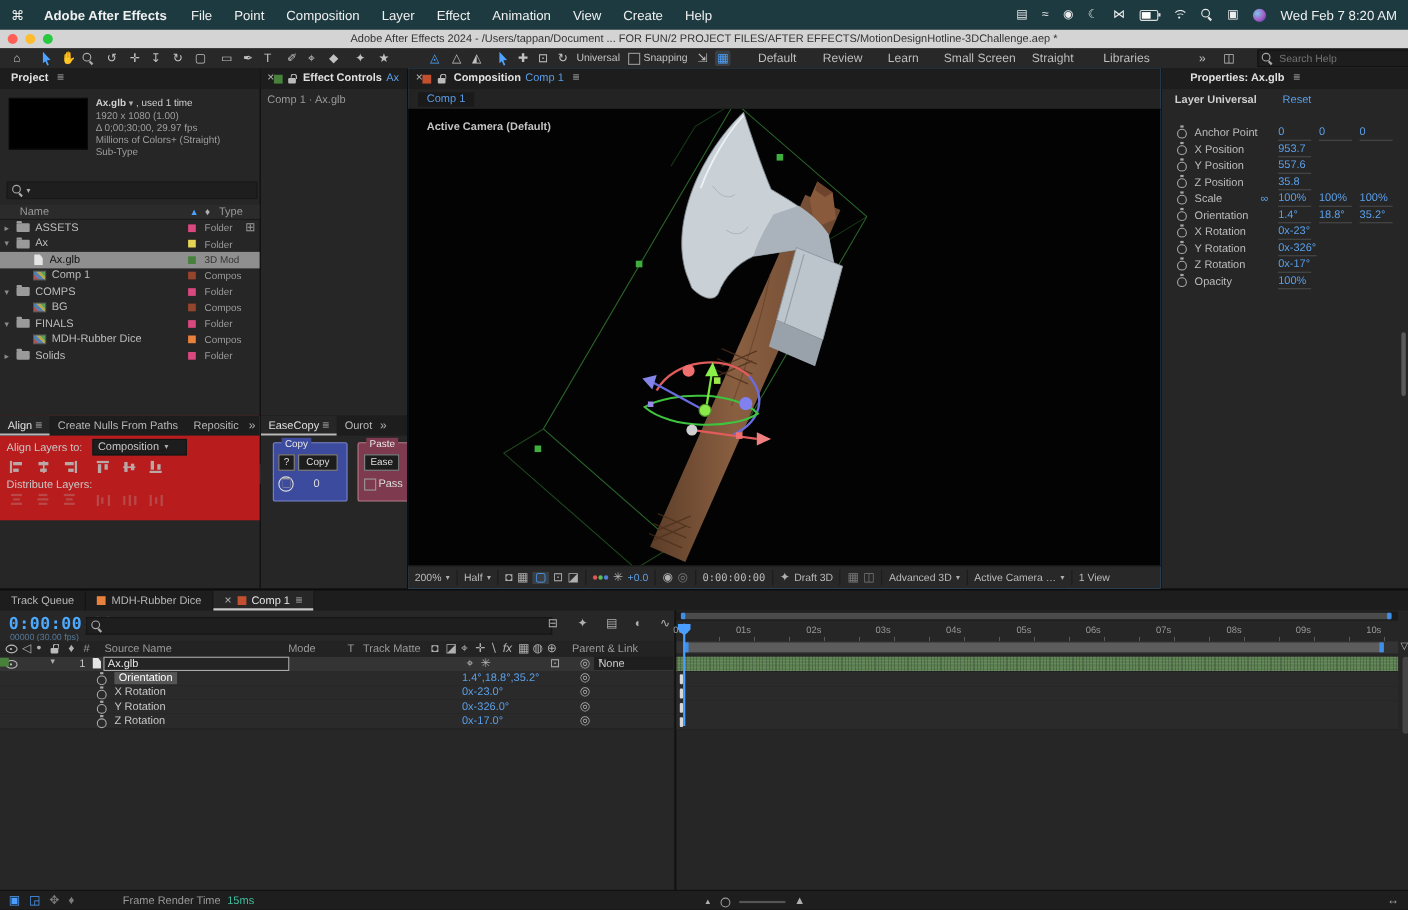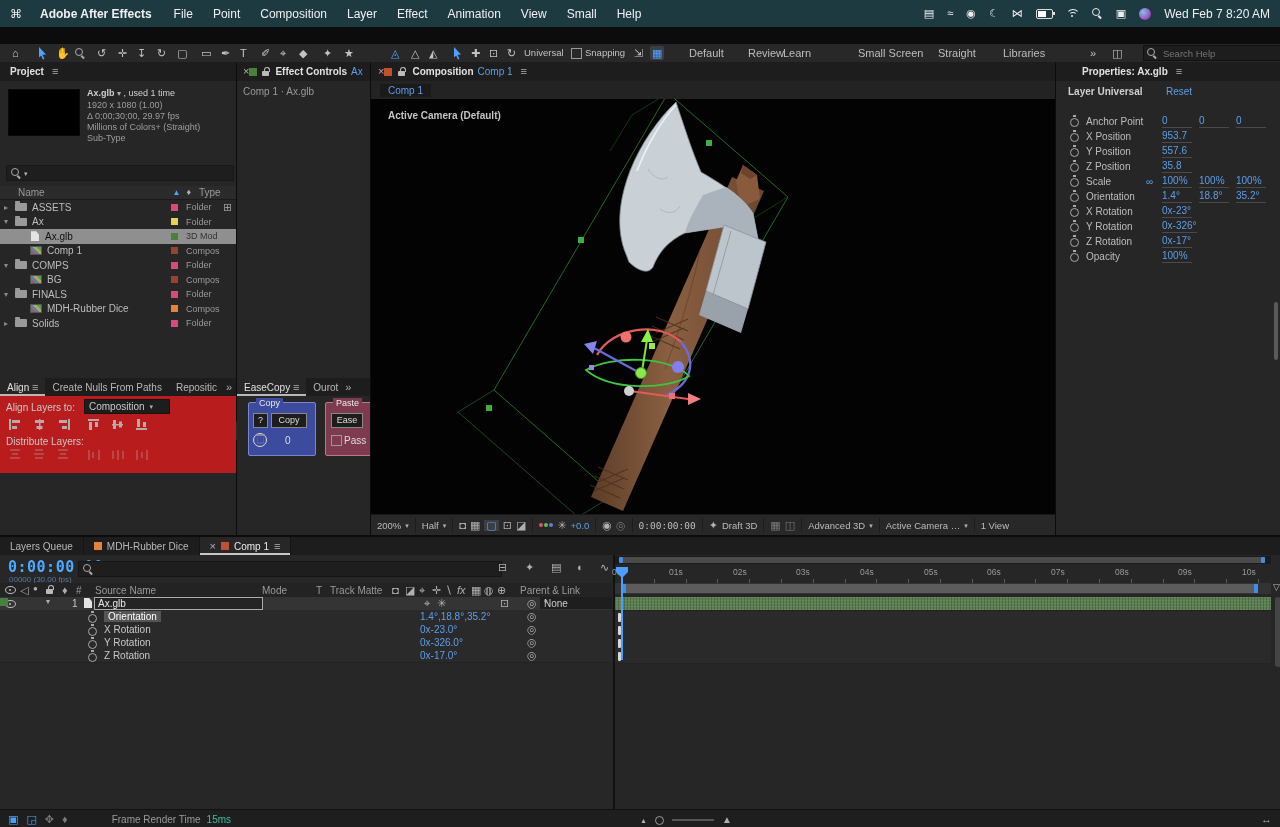--- a/index.html
+++ b/index.html
@@ -158,41 +158,47 @@
   <div id="menubar" class="abs">
     <span class="mi">⌘</span>
     <span class="appn">Adobe After Effects</span>
     <span class="mi">File</span>
     <span class="mi">Point</span>
     <span class="mi">Composition</span>
     <span class="mi">Layer</span>
     <span class="mi">Effect</span>
     <span class="mi">Animation</span>
     <span class="mi">View</span>
-    <span class="mi">Small</span>
+    <span class="mi">Create</span>
     <span class="mi">Help</span>
     <div id="mb-right">
       <span class="ico" style="color:#eee">▤</span>
       <span class="ico" style="color:#eee">≈</span>
       <span class="ico" style="color:#eee">◉</span>
       <span class="ico" style="color:#eee">☾</span>
       <span class="ico" style="color:#eee">⋈</span>
       <span class="batt"></span>
       <span class="wifi">
           <i class="a1"></i>
           <i class="a2"></i>
           <i class="a3"></i>
         </span>
       <span class="mag w"></span>
       <span class="ico" style="color:#eee">▣</span>
       <span class="siri"></span>
       <span>Wed Feb 7  8:20 AM</span>
     </div>
   </div>
 
+  <div id="titlebar" class="abs">
+    <span class="tl-dot" style="background:#ff5f57"></span>
+    <span class="tl-dot" style="background:#febc2e"></span>
+    <span class="tl-dot" style="background:#28c840"></span>
+    <span id="titletext">Adobe After Effects 2024 - /Users/tappan/Document ... FOR FUN/2 PROJECT FILES/AFTER EFFECTS/MotionDesignHotline-3DChallenge.aep *</span>
+  </div>
 
   <div id="toolbar" class="abs">
     <span class="t" style="left:12px">⌂</span>
     <span class="t cursor-svg" style="left:38px;top:3px"><svg width="9" height="13" viewBox="0 0 9 13">
           <path d="M1 0 L8 7.5 L4.6 7.8 L6.4 12 L4.9 12.6 L3.2 8.6 L1 10.4 Z" fill="#4da3ff"></path>
         </svg></span>
     <span class="t" style="left:56px">✋</span>
     <span class="t mag" style="left:75px;top:4px"></span>
     <span class="t" style="left:97px">↺</span>
     <span class="t" style="left:118px">✛</span>
@@ -216,21 +222,21 @@
     <span class="t" style="left:471px">✚</span>
     <span class="t" style="left:489px">⊡</span>
     <span class="t" style="left:507px">↻</span>
     <span class="t" style="left:524px;font-size:9.5px">Universal</span>
     <span class="t snapbox" style="left:571px;top:4px"></span>
     <span class="t" style="left:585px;font-size:9.5px">Snapping</span>
     <span class="t" style="left:634px">⇲</span>
     <span class="t active-tool" style="left:650px;color:#4da3ff">▦</span>
     <span class="t" style="left:689px;color:#bdbdbd">Default</span>
     <span class="t" style="left:748px;color:#bdbdbd">Review</span>
-    <span class="t" style="left:783px;color:#bdbdbd">Learn</span>
+    <span class="t" style="left:807px;color:#bdbdbd">Learn</span>
     <span class="t" style="left:858px;color:#bdbdbd">Small Screen</span>
     <span class="t" style="left:938px;color:#bdbdbd">Straight</span>
     <span class="t" style="left:1003px;color:#bdbdbd">Libraries</span>
     <span class="t" style="left:1090px">»</span>
     <span class="t" style="left:1112px">◫</span>
     <div id="ws-search">
       <span class="mag"></span>
       <input placeholder="Search Help" style="">
     </div>
   </div>
@@ -677,21 +683,21 @@
           <span class="pv"></span>
           <span class="pv"></span>
       </div>
     </div>
     <div id="props-scroll"></div>
   </div>
 
   <div id="tl" class="panel abs">
     <div id="tl-tabs">
       <span class="tltab">
-          <span>Layers Queue</span>
+          <span>Track Queue</span>
         </span>
       <span class="tltab">
         <span class="chip" style="background:#e8813c"></span>
         <span>MDH-Rubber Dice</span>
       </span>
       <span class="tltab on">
         <span class="ico">×</span>
         <span class="chip" style="background:#c14f30"></span>
         <span>Comp 1</span>
         <span class="ico">≡</span>

